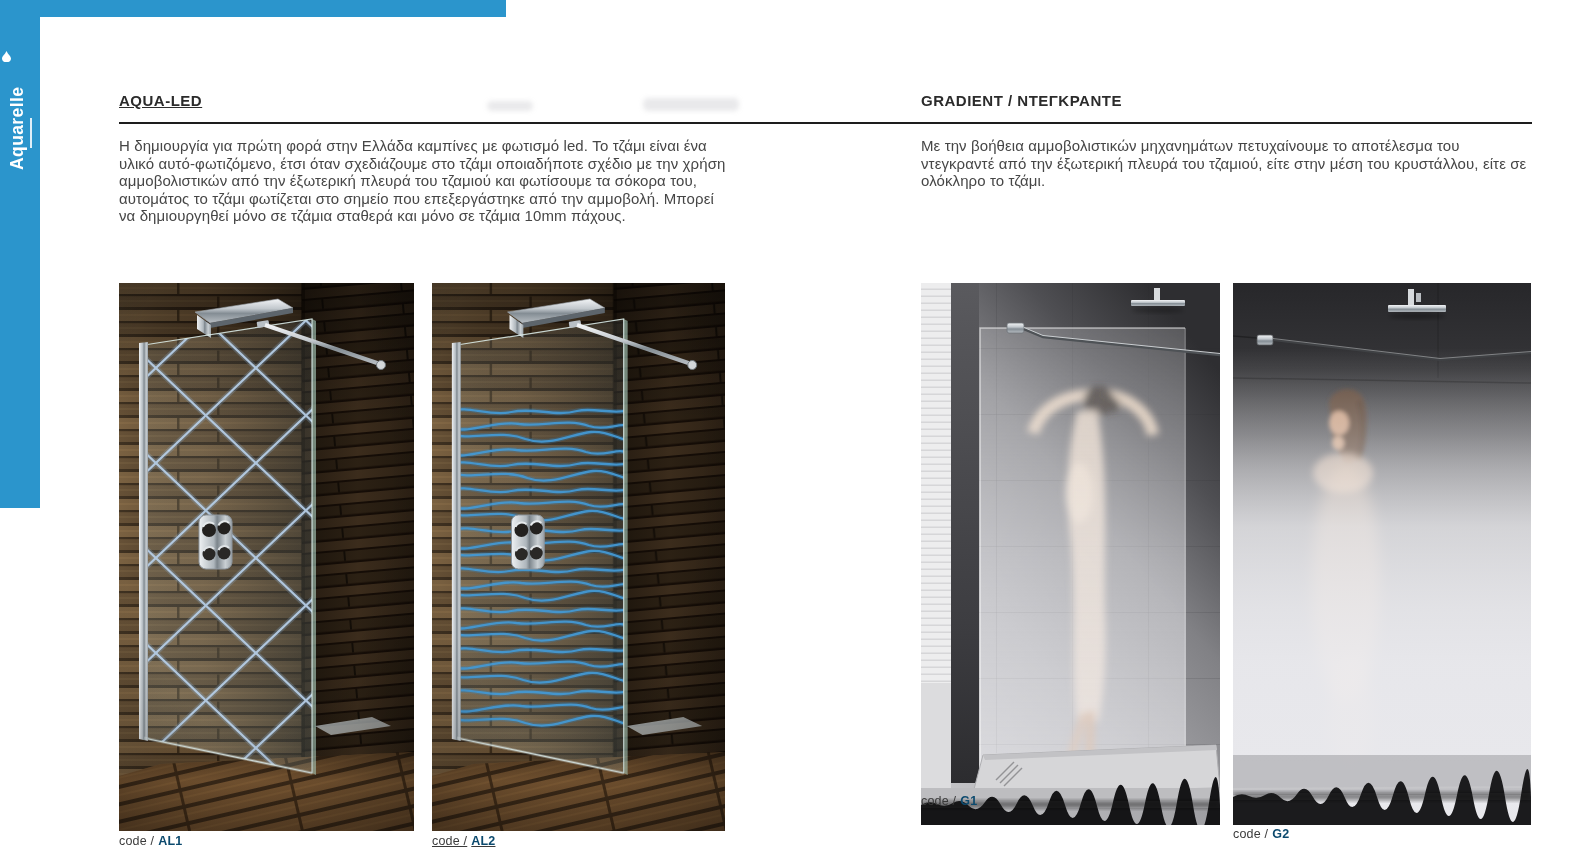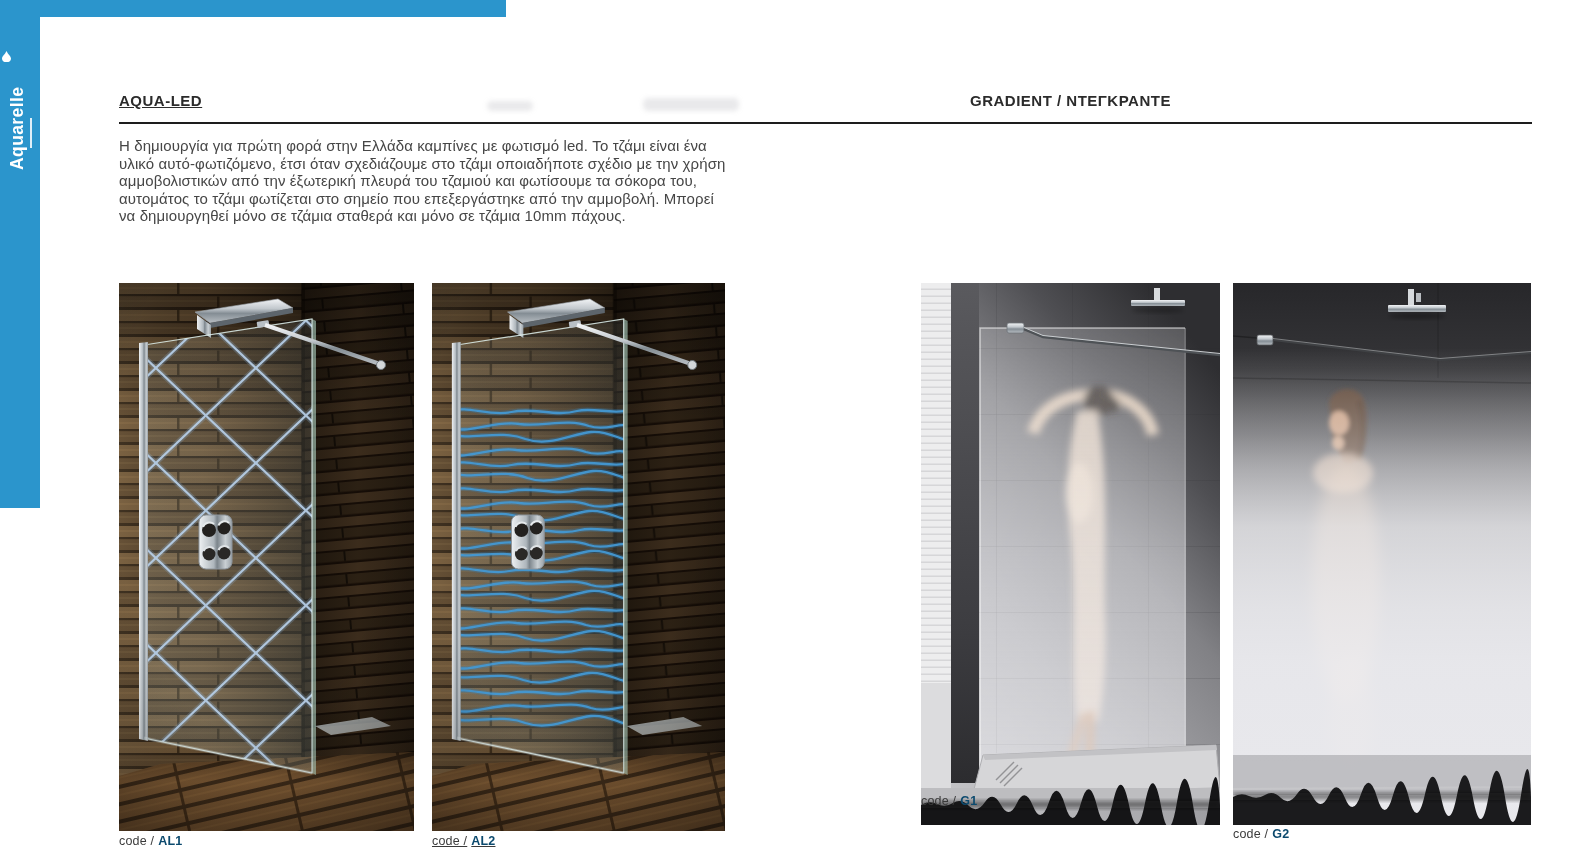--- a/index.html
+++ b/index.html
@@ -12,21 +12,21 @@
   .sidebar { position:absolute; left:0; top:0; width:40px; height:508px; background:#2b95cc; }
   .brand-label { position:absolute; left:7px; top:52px; height:118px; color:#ffffff;
                  font-weight:bold; font-size:17.5px; letter-spacing:0.4px;
                  writing-mode:vertical-rl; text-orientation:sideways; transform:rotate(180deg); white-space:nowrap; }
   .brand-underline { position:absolute; left:30px; top:118px; width:1.5px; height:30px; background:rgba(255,255,255,0.85); }
   .brand-droplet { position:absolute; left:2px; top:51px; }
 
   
   .heading { position:absolute; top:92px; font-size:15px; font-weight:bold; color:#2b2b2b; letter-spacing:0.5px; }
   .heading-left { left:119px;text-decoration:underline; }
-  .heading-right { left:970px; }
+  .heading-right { left:921px; }
   .rule { position:absolute; left:119px; top:122px; width:1413px; height:1.5px; background:#1d1d1d; }
   .para { position:absolute; top:137px; font-size:15px; line-height:17.6px; color:#464646; letter-spacing:0.1px; }
   .para-left { left:119px; width:614px; }
   .para-right { left:921px; width:608px; }
   .wm { position:absolute; background:rgba(120,120,128,0.16); filter:blur(2.5px); border-radius:5px; }
   .wm1 { left:487px; top:101px; width:46px; height:10px; }
   .wm2 { left:643px; top:98px; width:96px; height:13px; }
 
   
   .figure { position:absolute; overflow:hidden; }
@@ -266,20 +266,21 @@
     <div class="brand-underline"></div>
   </div>
 
   <div class="heading heading-left">AQUA-LED</div>
   <div class="heading heading-right">GRADIENT / ΝΤΕΓΚΡΑΝΤΕ</div>
   <div class="rule"></div>
   <div class="wm wm1"></div>
   <div class="wm wm2"></div>
 
   <div class="para para-left">Η δημιουργία για πρώτη φορά στην Ελλάδα καμπίνες με φωτισμό led. Το τζάμι είναι ένα υλικό αυτό-φωτιζόμενο, έτσι όταν σχεδιάζουμε στο τζάμι οποιαδήποτε σχέδιο με την χρήση αμμοβολιστικών από την έξωτερική πλευρά του τζαμιού και φωτίσουμε τα σόκορα του, αυτομάτος το τζάμι φωτίζεται στο σημείο που επεξεργάστηκε από την αμμοβολή. Μπορεί να δημιουργηθεί μόνο σε τζάμια σταθερά και μόνο σε τζάμια 10mm πάχους.</div>
+  <div class="para para-right">Με την βοήθεια αμμοβολιστικών μηχανημάτων πετυχαίνουμε το αποτέλεσμα του ντεγκραντέ από την έξωτερική πλευρά του τζαμιού, είτε στην μέση του κρυστάλλου, είτε σε ολόκληρο το τζάμι.</div>
 
   <figure class="figure fig-al1">
     <svg class="ph" viewBox="0 0 295 548" preserveAspectRatio="none">
       <use href="#alScene"></use>
       <g>
         <path d="M25,62 L193,36 L193,490 L25,455 Z" fill="url(#glassF)"></path>
         <g clip-path="url(#glassClip)">
           <use href="#latticeLines" stroke="#8fb4d8" stroke-width="5.5" opacity="0.25"></use>
           <use href="#latticeLines" stroke="#b7cfe8" stroke-width="2.2" opacity="0.92"></use>
         </g>

